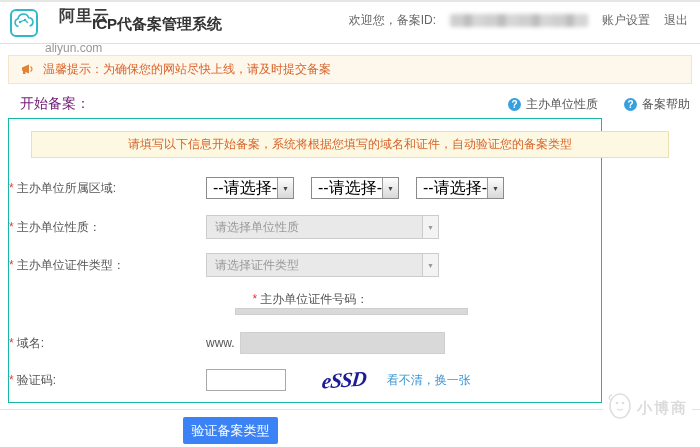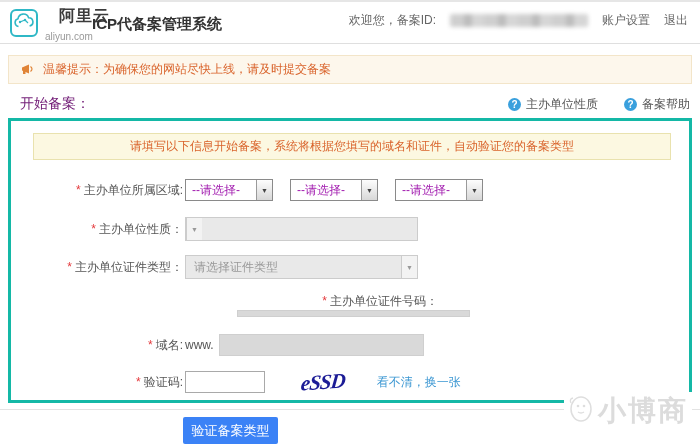--- a/index.html
+++ b/index.html
@@ -6,65 +6,65 @@
   body { width: 700px; height: 447px; font-family: "Liberation Sans", "DejaVu Sans", sans-serif; background: #fff; }
   #page { position: relative; width: 700px; height: 447px; overflow: hidden; background: #fff; }
 
   .top-strip { position: absolute; left: 0; top: 0; width: 700px; height: 2px; background: #e6e6e6; }
 
   
   .header { position: absolute; left: 0; top: 2px; width: 700px; height: 42px; background: #fff; border-bottom: 1px solid #dfdfdf; }
   .logo-box { position: absolute; left: 10px; top: 7px; width: 28px; height: 28px; border: 2px solid #2fb8c6; border-radius: 6px; display: flex; align-items: center; justify-content: center; }
   .brand-wrap { position: absolute; left: 45px; top: 6px; line-height: 1; }
   .brand { font-size: 16px; font-weight: bold; color: #3b3b3b; letter-spacing: 1px; padding-left: 14px; }
-  .brand-domain { font-size: 10px; color: #999; margin-top: 8px; }
+  .brand-domain { font-size: 12px; color: #999; margin-top: 18px; }
   .sys-title { position: absolute; left: 92px; top: 13px; font-size: 15px; font-weight: bold; color: #333; }
   .header-right { position: absolute; right: 12px; top: 0; height: 36px; display: flex; align-items: center; gap: 14px; font-size: 12px; color: #666; }
   .redacted { width: 138px; height: 13px; background: repeating-linear-gradient(90deg,#cfcfcf 0 14px,#bdbdbd 14px 22px,#d6d6d6 22px 34px); filter: blur(2px); border-radius: 2px; }
   .hlink { color: #666; cursor: pointer; }
 
   
   .notice-bar { position: absolute; left: 8px; top: 55px; width: 684px; height: 29px; background: #fdf7ec; border: 1px solid #f3e5c9; display: flex; align-items: center; padding-left: 12px; }
   .notice-text { font-size: 12px; color: #d9632b; margin-left: 8px; }
 
   
   .section-row { position: absolute; left: 10px; top: 94px; width: 680px; height: 20px; display: flex; align-items: center; }
   .section-title { font-size: 14px; color: #701a75; margin-left: 10px; }
   .section-links { margin-left: auto; display: flex; gap: 26px; }
   .sec-link { display: flex; align-items: center; gap: 5px; font-size: 12px; color: #555; cursor: pointer; }
   .q-icon { display: inline-block; width: 13px; height: 13px; border-radius: 50%; background: #3aa0dd; color: #fff; font-size: 10px; line-height: 13px; text-align: center; font-weight: bold; }
 
   
-  .main-box { position: absolute; left: 8px; top: 118px; width: 684px; height: 285px; background: #fff; border: 3px solid #14b8a6; }
+  .main-box { position: absolute; left: 8px; top: 118px; width: 594px; height: 285px; background: #fff; border: 1px solid #14b8a6; }
   .instruction-bar { position: absolute; left: 22px; top: 12px; width: 638px; height: 27px; background: #fcf8e1; border: 1px solid #e9e2ae; text-align: center; line-height: 25px; font-size: 12px; color: #d9632b; }
 
   .form-row { position: absolute; left: 0; width: 684px; height: 24px; display: flex; align-items: center; }
   .row-1 { top: 57px; } .row-2 { top: 96px; } .row-3 { top: 134px; } .row-4 { top: 172px; flex-direction: column; } .row-5 { top: 212px; } .row-6 { top: 249px; }
-  .f-label { width: 172px; text-align: right; font-size: 12px; color: #555; margin-right: 2px; flex-shrink: 0; }
+  .f-label { width: 172px; text-align: left; font-size: 12px; color: #555; margin-right: 25px; flex-shrink: 0; }
   .req { color: #e4393c; margin-right: 3px; font-size: 12px; }
 
   .sel-small { width: 88px; height: 22px; border: 1px solid #8a8a8a; background: #fff; display: flex; align-items: center; margin-right: 17px; cursor: pointer; }
-  .sel-small .sel-text { flex: 1; font-size: 12px; color: #a21caf; padding-left: 6px; white-space: nowrap; overflow: hidden; }
+  .sel-small .sel-text { flex: 1; font-size: 16px; color: #000000; padding-left: 6px; white-space: nowrap; overflow: hidden; }
   .arrow-btn { width: 16px; height: 100%; border-left: 1px solid #9a9a9a; background: linear-gradient(#fdfdfd, #d8d8d8); display: flex; align-items: center; justify-content: center; font-size: 7px; color: #444; }
   .sel-wide { width: 233px; height: 24px; border: 1px solid #cccccc; background: #e9e9e9; display: flex; align-items: center; cursor: default; }
   .sel-wide .sel-text { flex: 1; font-size: 12px; color: #999; padding-left: 8px; }
   .sel-wide .arrow-btn { border-left: 1px solid #ccc; background: #f3f3f3; color: #999; }
 
   .input-gray { height: 22px; background: #d9d9d9; border: 1px solid #cfcfcf; }
   .w233 { width: 233px; } .w205 { width: 205px; }
   .www-prefix { font-size: 12px; color: #555; margin-right: 5px; }
   .input-white { width: 80px; height: 22px; background: #fff; border: 1px solid #a9a9a9; }
   .captcha-img { margin-left: 36px; font-size: 21px; font-weight: bold; font-style: italic; color: #1c1c96; transform: rotate(-4deg) skewX(-10deg); letter-spacing: -1px; font-family: "Liberation Serif", "DejaVu Serif", serif; }
-  .captcha-refresh { margin-left: 32px; font-size: 12px; color: #3a96d2; cursor: pointer; }
+  .captcha-refresh { margin-left: 21px; font-size: 12px; color: #3a96d2; cursor: pointer; }
 
   
   .bottom-line { position: absolute; left: 0; top: 409px; width: 700px; height: 1px; background: #e3e3e3; }
   .submit-btn { position: absolute; left: 183px; top: 417px; width: 95px; height: 27px; background: #3b82f6; color: #fff; font-size: 13px; border: none; border-radius: 2px; cursor: pointer; font-family: inherit; }
   .watermark { position: absolute; right: 8px; top: 392px; display: flex; align-items: center; gap: 4px; background: #fff; padding: 0 4px; }
-  .wm-text { font-size: 28px; color: #dcdcdc; letter-spacing: 2px; font-weight: bold; }
+  .wm-text { font-size: 15px; color: #dcdcdc; letter-spacing: 2px; font-weight: bold; }
 </style>
 </head>
 <body>
 
 <div id="page">
   <div class="top-strip"></div>
 
   <div class="header">
     <div class="logo-box">
       <span>
@@ -129,20 +129,21 @@
       </span>
       <span class="sel-small">
         <span class="sel-text">--请选择-</span>
         <span class="arrow-btn">▼</span>
       </span>
     </div>
 
     <div class="form-row row-2">
       <span class="f-label"><span class="req">*</span><span>主办单位性质：</span></span>
       <span class="sel-wide">
+        <span class="sel-text">请选择单位性质</span>
         <span class="arrow-btn">▼</span>
       </span>
     </div>
 
     <div class="form-row row-3">
       <span class="f-label"><span class="req">*</span><span>主办单位证件类型：</span></span>
       <span class="sel-wide">
         <span class="sel-text">请选择证件类型</span>
         <span class="arrow-btn">▼</span>
       </span>

